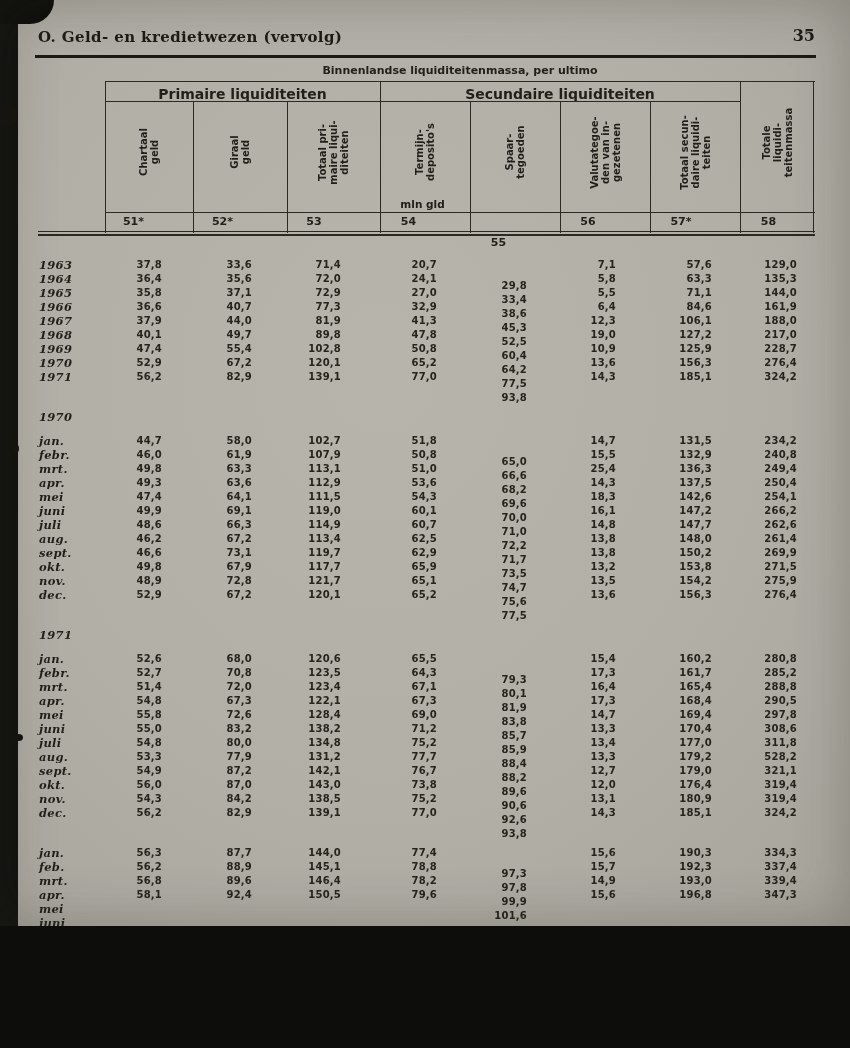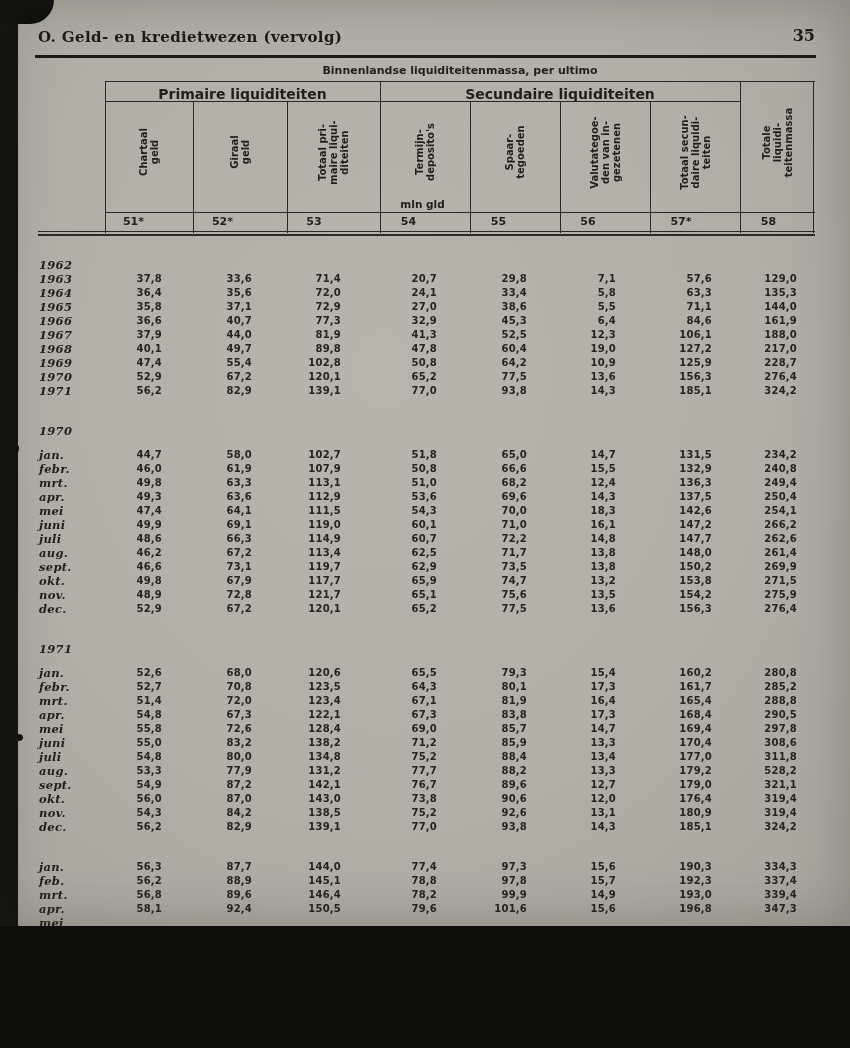--- a/index.html
+++ b/index.html
@@ -36,21 +36,21 @@
   .ccode{text-align:center;font-weight:bold;font-size:11px;color:#201f19;}
   #tbody{position:absolute;top:196px;left:0;width:777px;}
   .tsection + .tsection{margin-top:26px;}
   .heading-row{margin-bottom:10px;}
   .rlabel{font:bold italic 11.5px "DejaVu Serif",serif;letter-spacing:.3px;color:#211f1a;padding-left:1px;}
   .tval{text-align:right;font-weight:bold;font-size:10px;color:#26241d;letter-spacing:.2px;}
   .trow span:nth-child(2){padding-right:31px;}
   .trow span:nth-child(3){padding-right:35px;}
   .trow span:nth-child(4){padding-right:39px;}
   .trow span:nth-child(5){padding-right:33px;}
-  .trow span:nth-child(6){padding-right:33px;}
+  .trow span:nth-child(6){padding-right:33px;margin-top:21px;}
   .trow span:nth-child(7){padding-right:34px;}
   .trow span:nth-child(8){padding-right:28px;}
   .trow span:nth-child(9){padding-right:18px;}
 </style>
 </head>
 <body>
 
 <div class="page">
 
   <div class="edge-strip"></div>
@@ -134,31 +134,20 @@
         <span class="ccode">56</span>
         <span class="ccode">57*</span>
         <span class="ccode">58</span>
       </div>
     <div class="hline" style="top:169px;left:0;width:777px;"></div>
     <div class="hline" style="top:172px;left:0;width:777px;height:2px;"></div>
 
     <div id="tbody">
         <div class="tsection">
           <div class="trow">
-            <span class="rlabel">1962</span>
-            <span class="tval"></span>
-            <span class="tval"></span>
-            <span class="tval"></span>
-            <span class="tval"></span>
-            <span class="tval"></span>
-            <span class="tval"></span>
-            <span class="tval"></span>
-            <span class="tval"></span>
-          </div>
-          <div class="trow">
             <span class="rlabel">1963</span>
             <span class="tval">37,8</span>
             <span class="tval">33,6</span>
             <span class="tval">71,4</span>
             <span class="tval">20,7</span>
             <span class="tval">29,8</span>
             <span class="tval">7,1</span>
             <span class="tval">57,6</span>
             <span class="tval">129,0</span>
           </div>
@@ -277,21 +266,21 @@
             <span class="tval">132,9</span>
             <span class="tval">240,8</span>
           </div>
           <div class="trow">
             <span class="rlabel">mrt.</span>
             <span class="tval">49,8</span>
             <span class="tval">63,3</span>
             <span class="tval">113,1</span>
             <span class="tval">51,0</span>
             <span class="tval">68,2</span>
-            <span class="tval">12,4</span>
+            <span class="tval">25,4</span>
             <span class="tval">136,3</span>
             <span class="tval">249,4</span>
           </div>
           <div class="trow">
             <span class="rlabel">apr.</span>
             <span class="tval">49,3</span>
             <span class="tval">63,6</span>
             <span class="tval">112,9</span>
             <span class="tval">53,6</span>
             <span class="tval">69,6</span>

